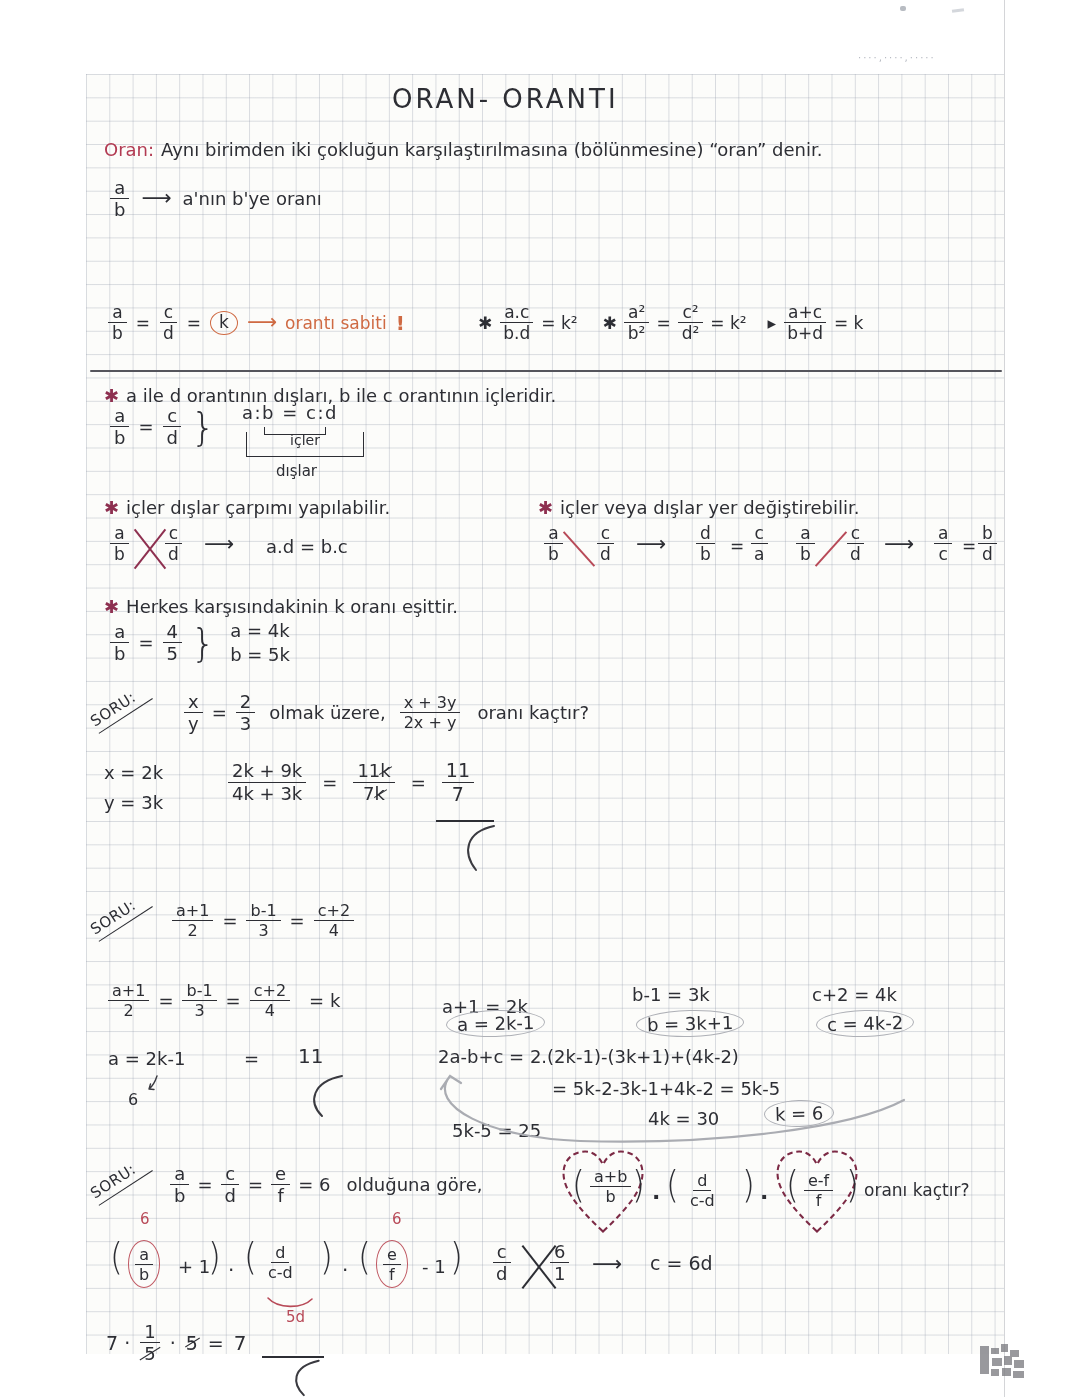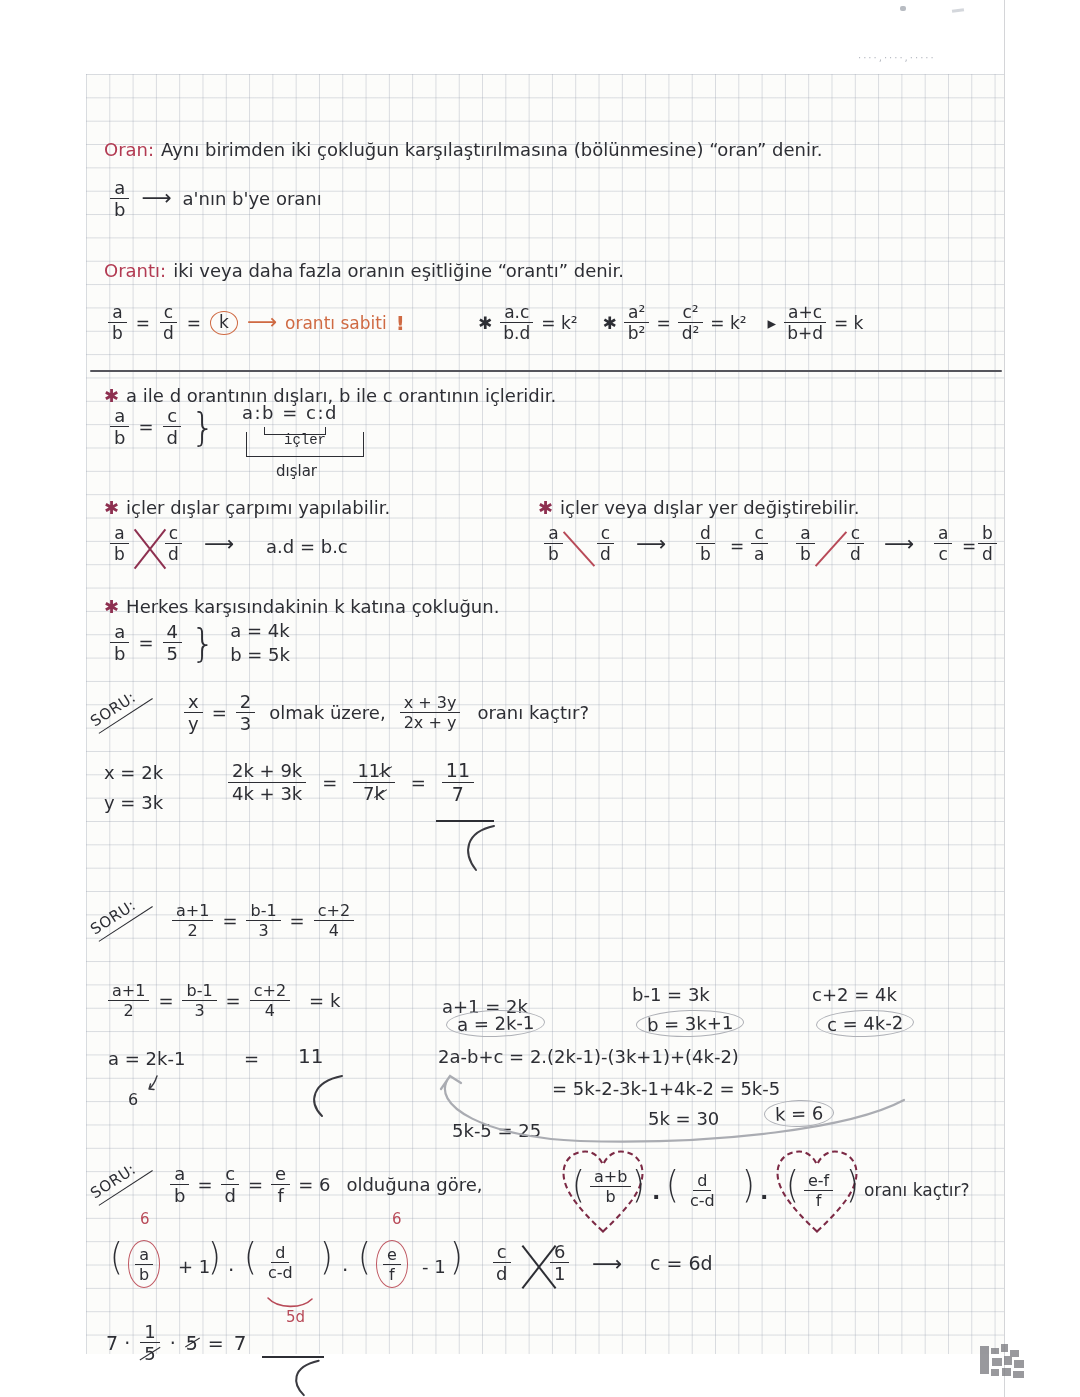--- a/index.html
+++ b/index.html
@@ -29,55 +29,52 @@
   .kcirc{display:inline-block;border:1.7px solid #cf6a43;border-radius:50%;padding:0 8px 2px;}
   .paren{font-size:33px;font-weight:300;line-height:1;transform:scaleY(1.12);display:inline-block;}
   .brace{font-size:38px;font-weight:300;line-height:1;transform:scaleY(1.05);display:inline-block;}
   .soru{position:absolute;transform:rotate(-33deg);font-size:15px;letter-spacing:.5px;
         border-bottom:1.7px solid #2d2e34;padding:0 14px 3px 0;}
   .divider{position:absolute;left:90px;top:370px;width:912px;border-top:2.3px solid #55555c;border-radius:2px;}
   .xmark{position:absolute;}
   .xmark .b{position:absolute;left:50%;top:-2px;bottom:-2px;width:2px;background:currentColor;}
   .x1{transform:rotate(38deg);}  .x2{transform:rotate(-38deg);}
   .slash{position:absolute;width:2px;background:#b84a58;}
-  .bracket{position:absolute;border:1.6px solid #2d2e34;border-top:none;font-family:Liberation Mono, monospace;}
+  .bracket{position:absolute;border:1.6px solid #2d2e34;border-top:none;}
   .underbar{position:absolute;border-top:2.2px solid #2d2e34;}
   .dots{position:absolute;color:#b4b8c0;font-size:10px;letter-spacing:2px;}
   .col{display:inline-flex;flex-direction:column;gap:3px;}
   svg{display:block;}
 </style>
 </head>
 <body>
 
 <div class="page">
   <div class="grid"></div>
   <div class="edge"></div>
 
   <div class="abs" style="left:900px;top:6px;width:6px;height:5px;background:#9aa0a8;border-radius:2px;opacity:.7"></div>
   <div class="abs" style="left:952px;top:9px;width:12px;height:3px;background:#b7bcc4;transform:rotate(-8deg);opacity:.6"></div>
   <div class="dots" style="left:858px;top:52px">····‚····‚·····</div>
 
+  <div class="abs t26" style="left:392px;top:84px;letter-spacing:3px">ORAN- ORANTI</div>
 
   <div class="line t18" style="left:104px;top:139px;gap:7px">
     <span class="redh">Oran:</span>
     <span>Aynı birimden iki çokluğun karşılaştırılmasına (bölünmesine) “oran” denir.</span>
   </div>
   <div class="line t18" style="left:110px;top:178px;gap:12px">
     <span class="frac">
         <span class="num">a</span>
         <span class="den">b</span>
       </span>
     <span class="arrow">⟶</span>
     <span>a'nın b'ye oranı</span>
   </div>
 
-  <div class="line t18" style="left:104px;top:260px;gap:7px">
-    <span class="redh">Orantı:</span>
-    <span>iki veya daha fazla oranın eşitliğine “orantı” denir.</span>
-  </div>
 
   <div class="line" style="left:108px;top:303px;gap:9px">
     <span class="frac">
         <span class="num">a</span>
         <span class="den">b</span>
       </span>
     <span>=</span>
     <span class="frac">
         <span class="num">c</span>
         <span class="den">d</span>
@@ -196,21 +193,21 @@
       <span class="den">c</span>
     </span>
   <span class="abs" style="left:962px;top:536px">=</span>
   <span class="abs frac" style="left:978px;top:524px">
       <span class="num">b</span>
       <span class="den">d</span>
     </span>
 
   <div class="line t18" style="left:104px;top:596px;gap:7px">
     <span class="maroon">✱</span>
-    <span>Herkes karşısındakinin k katına çokluğun.</span>
+    <span>Herkes karşısındakinin k oranı eşittir.</span>
   </div>
   <div class="line t18" style="left:110px;top:620px;gap:9px">
     <span class="frac">
         <span class="num">a</span>
         <span class="den">b</span>
       </span>
     <span>=</span>
     <span class="frac">
         <span class="num">4</span>
         <span class="den">5</span>
@@ -311,21 +308,21 @@
   <svg class="abs" style="left:290px;top:1072px" width="60" height="46" viewBox="0 0 60 46">
     <path d="M52 4 C22 10 18 30 32 44" stroke="#3a3a40" stroke-width="2" fill="none" stroke-linecap="round"></path>
   </svg>
   <svg class="abs" style="left:146px;top:1074px" width="14" height="18" viewBox="0 0 14 18">
     <path d="M11 2 C9 8 7 12 3 15 M3 15 l1.5 -5 M3 15 l5 .5" stroke="#3a3a40" stroke-width="1.4" fill="none" stroke-linecap="round"></path>
   </svg>
   <span class="abs t16" style="left:128px;top:1090px">6</span>
   <span class="abs t18" style="left:438px;top:1046px">2a-b+c = 2.(2k-1)-(3k+1)+(4k-2)</span>
   <span class="abs t18" style="left:552px;top:1078px">= 5k-2-3k-1+4k-2 = 5k-5</span>
   <span class="abs t18" style="left:452px;top:1120px">5k-5 = 25</span>
-  <span class="abs t18" style="left:648px;top:1108px">5k = 30</span>
+  <span class="abs t18" style="left:648px;top:1108px">4k = 30</span>
   <span class="abs t18 oval-p" style="left:764px;top:1100px">k = 6</span>
   <svg class="abs" style="left:420px;top:1062px" width="500" height="85" viewBox="0 0 500 85">
     <path d="M30 14 C6 44 70 76 160 79 C300 83 432 66 484 38 M30 14 l-9 13 M30 14 l11 7" stroke="#aaacb2" stroke-width="2.2" fill="none" stroke-linecap="round"></path>
   </svg>
 
   <div class="soru" style="left:88px;top:1168px"><span>SORU:</span></div>
   <div class="line t18" style="left:170px;top:1164px;gap:8px">
     <span class="frac">
         <span class="num">a</span>
         <span class="den">b</span>

